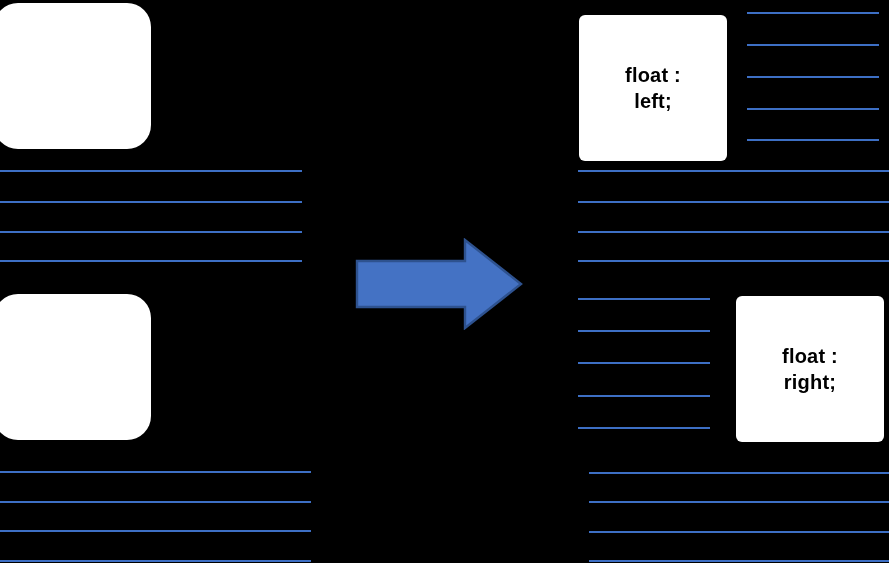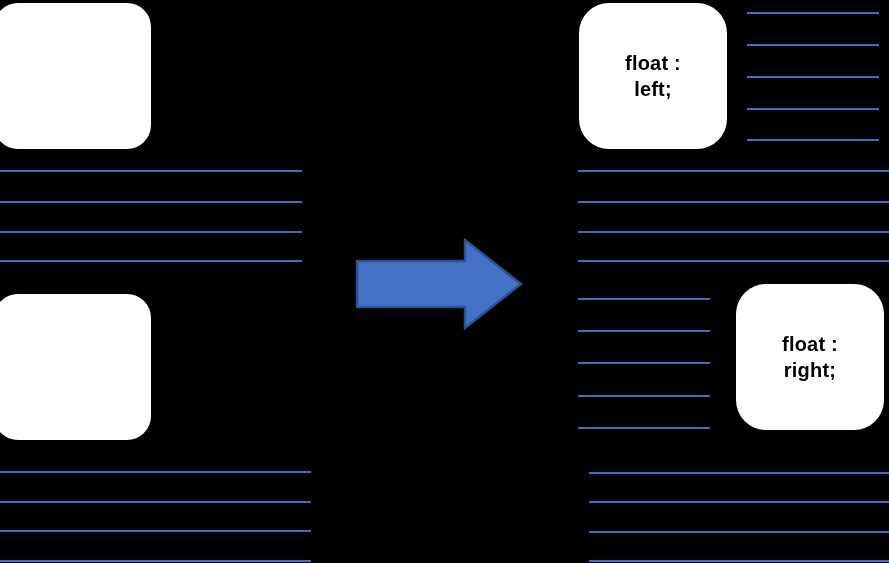--- a/index.html
+++ b/index.html
@@ -18,25 +18,26 @@
   .img-block{
     position:absolute;
     background:#ffffff;
     border-radius:24px;
   }
 
   
   .code-card{
     position:absolute;
     background:#ffffff;
-    border-radius:30px;
+    border-radius:6px;
     display:flex;
     align-items:center;
     justify-content:center;
     text-align:center;
+    margin-top:12px;
   }
   .code-card .code-text{
     color:#000000;
     font-weight:bold;
     font-size:20px;
     line-height:1.32;
     letter-spacing:.2px;
     white-space:pre-line;
   }
 

